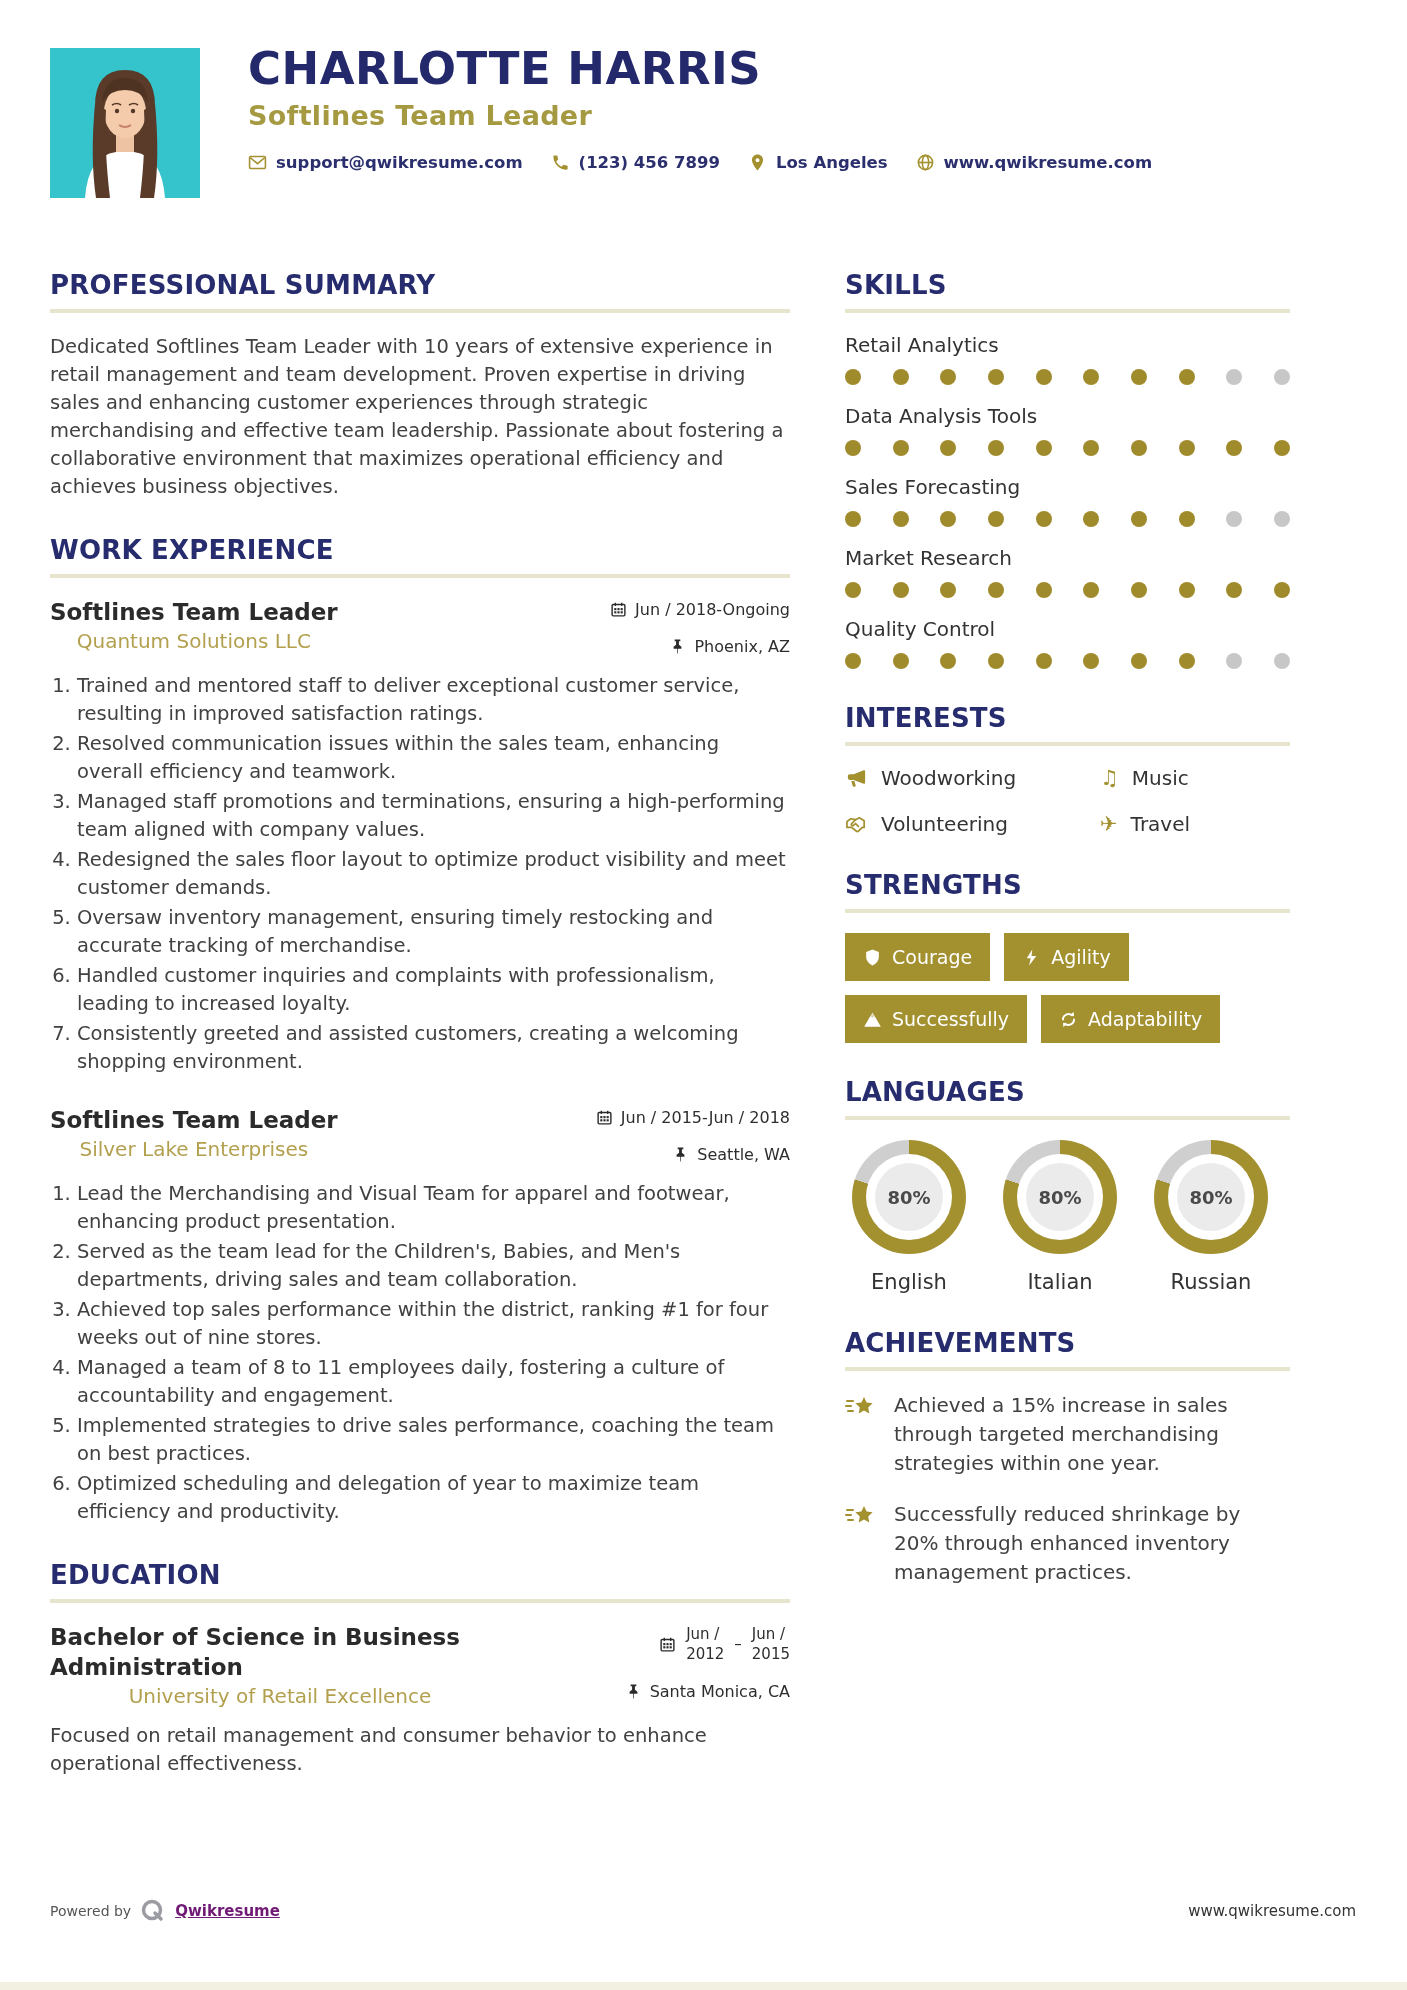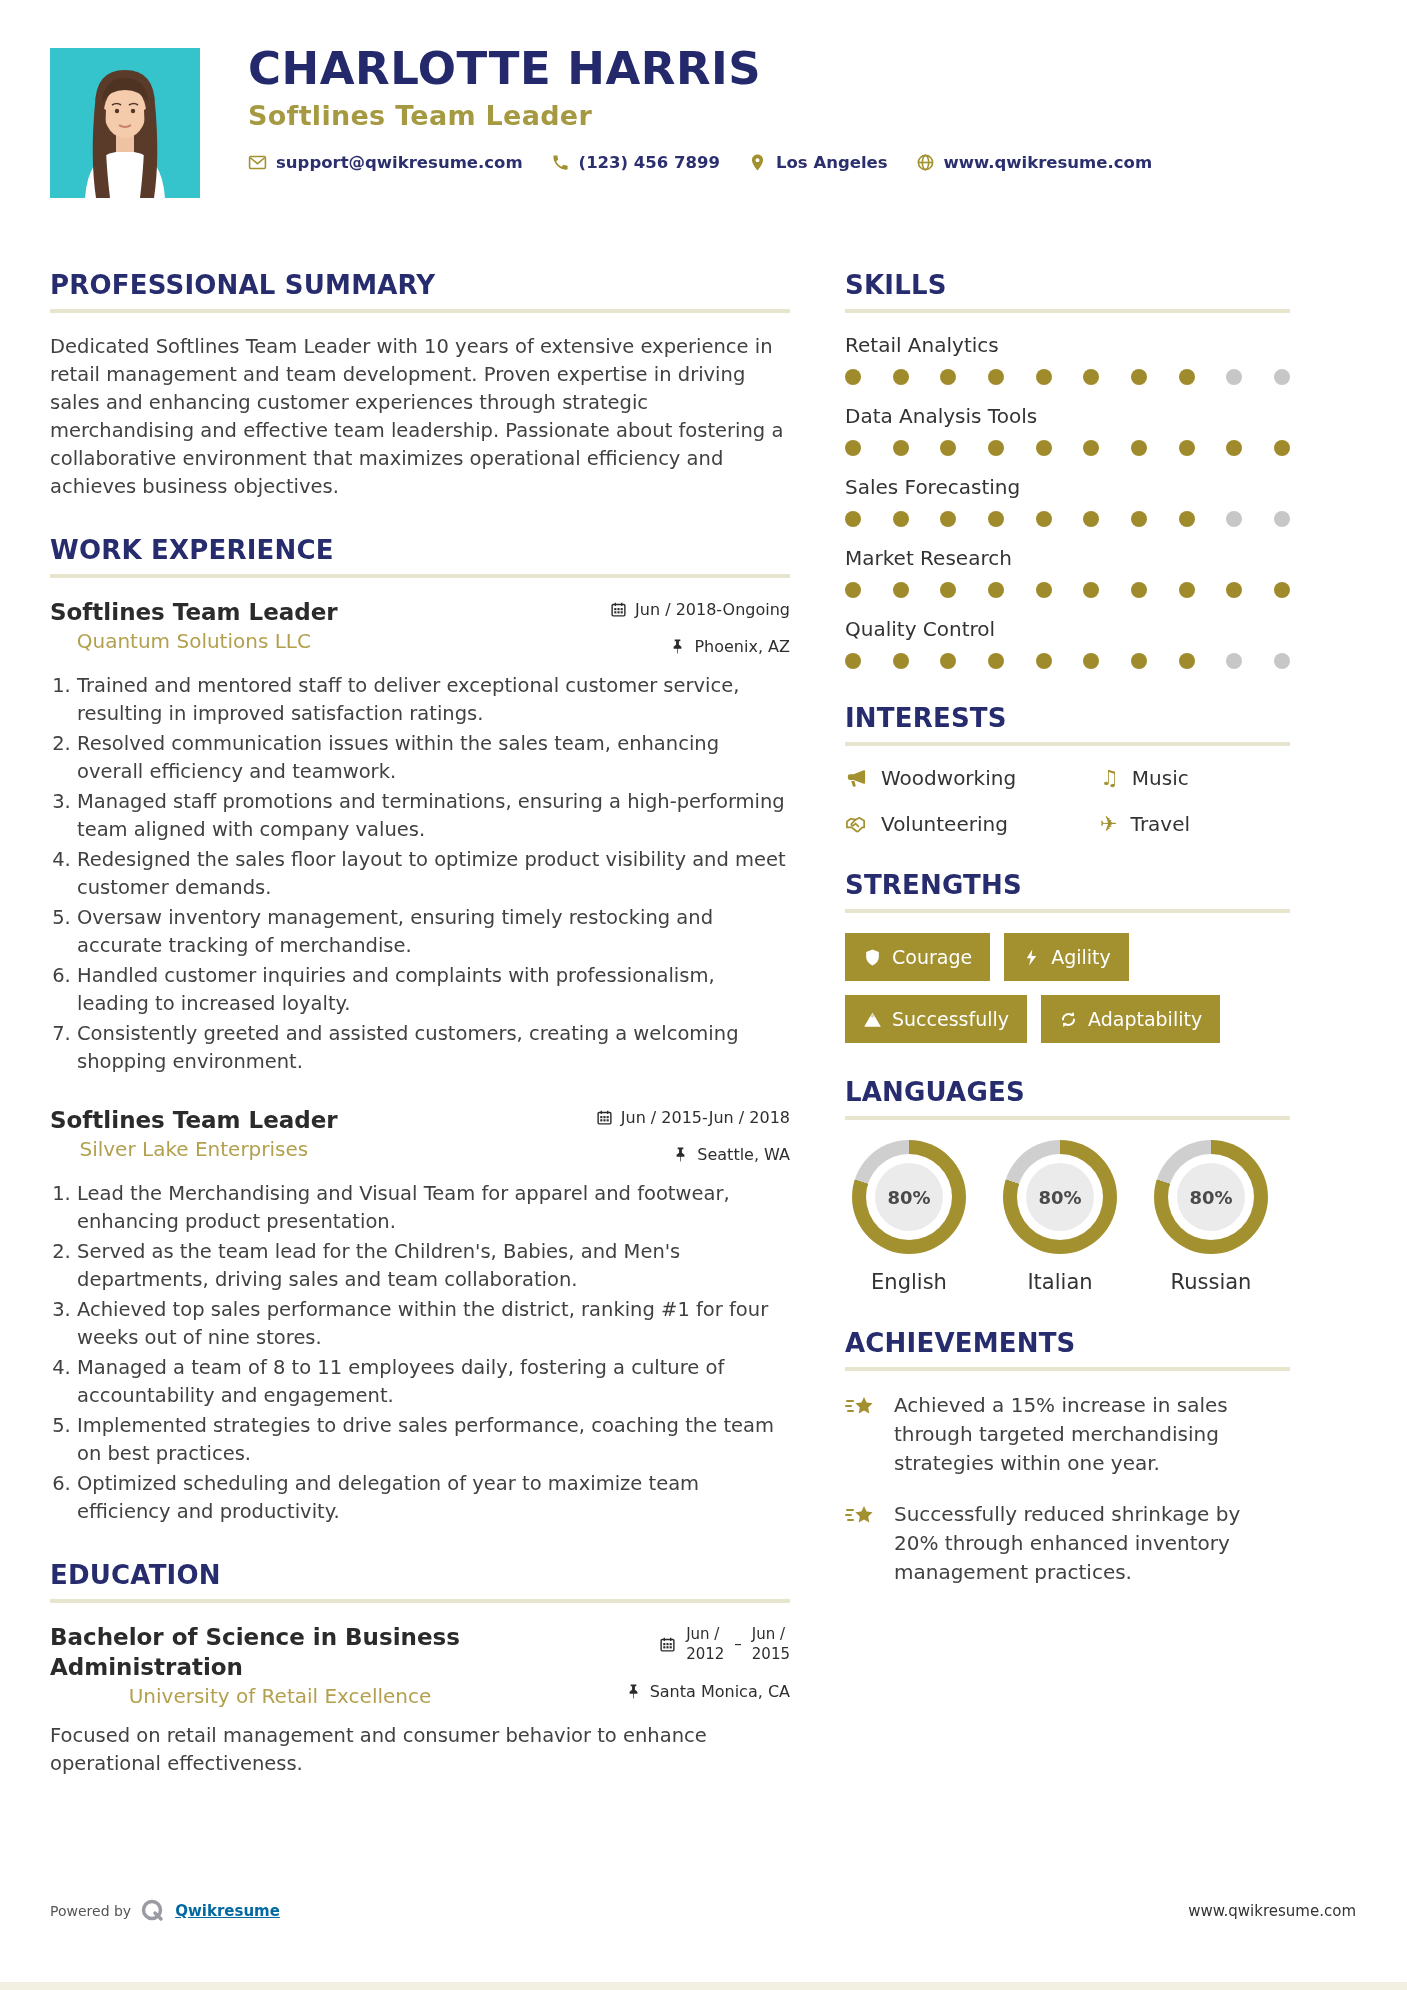--- a/index.html
+++ b/index.html
@@ -78,21 +78,21 @@
   
   .ach { display:flex; gap:19px; margin-bottom:22px; }
   .ach-icon { width:30px; height:30px; flex:0 0 auto; margin-top:2px; }
   .ach-text { font-size:20px; line-height:29px; color:#414141; }
 
   
   .footer { position:absolute; left:50px; right:51px; top:1898px;
             display:flex; align-items:center; justify-content:space-between; }
   .powered { display:flex; align-items:center; gap:9px; }
   .powered .pb { font-size:14px; color:#555; }
-  .brand { font-size:15px; font-weight:600; color:#0369a1; text-decoration:underline; }
+  .brand { font-size:15px; font-weight:600; color:#701a75; text-decoration:underline; }
   .site { font-size:15px; color:#333; }
   .bottom-bar { position:absolute; left:0; right:0; bottom:0; height:8px; background:#f2f0e0; }
 </style>
 </head>
 <body>
 
 <div class="page">
 
   <div class="header">
     <div class="photo">

